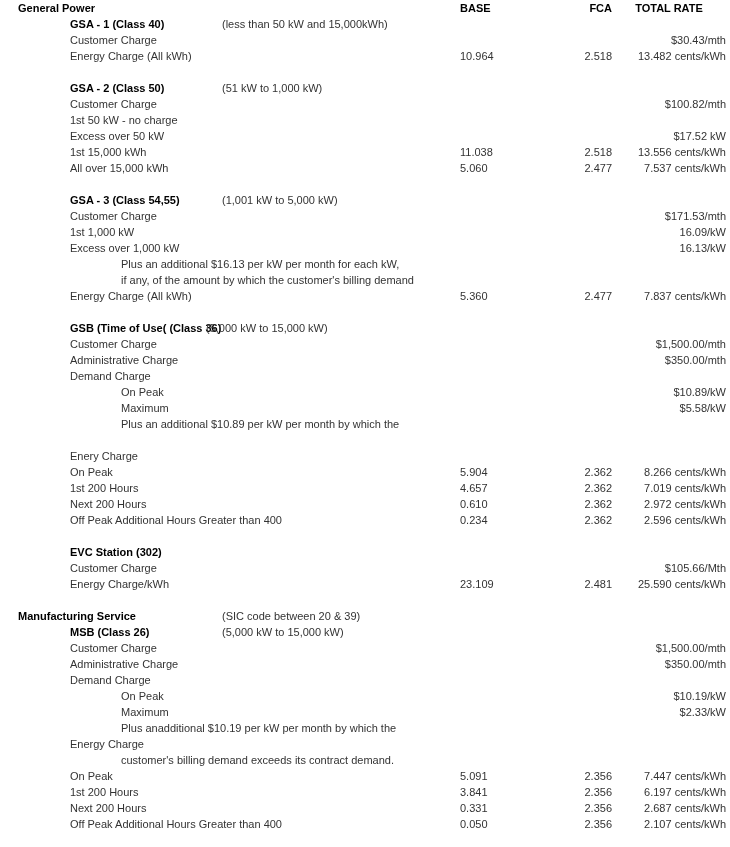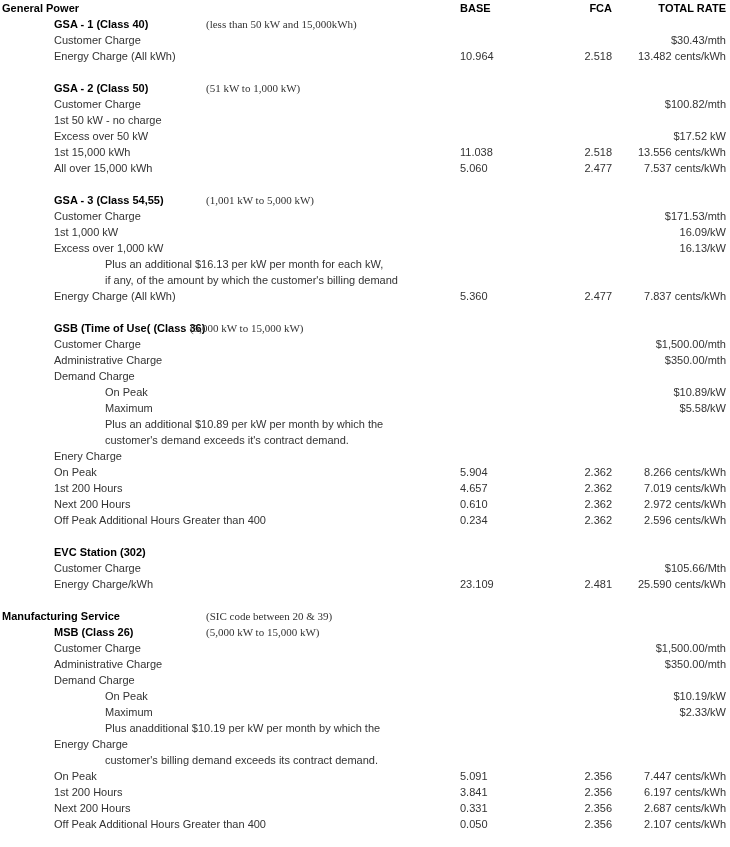--- a/index.html
+++ b/index.html
@@ -22,41 +22,41 @@
     line-height: 16px;
     white-space: nowrap;
     padding-right: 4px;
     box-sizing: border-box;
   }
   .cell { overflow: visible; }
   .cell.label {
     flex: 1 1 auto;
     position: relative;
     min-width: 0;
+    margin-left: 16px;
   }
   .cell.base  { width: 96px;  text-align: left; flex: 0 0 auto; }
   .cell.fca   { width: 56px;  text-align: right; flex: 0 0 auto; }
   .cell.total { width: 114px; text-align: right; flex: 0 0 auto; }
   .lbl { display: inline-block; }
   .indent0 .lbl { padding-left: 2px; }
   .indent1 .lbl { padding-left: 54px; }
   .indent2 .lbl { padding-left: 105px; }
   .row.bold .lbl { font-weight: 700; color: #000000; }
   .desc {
     position: absolute;
     left: 206px;
     top: 0;
     font-weight: 400;
     color: #333333;
-    font-family: Liberation Serif, serif;
   }
   .desc.tight { left: 190px; }
   .desc:empty { display: none; }
   .hdr { font-weight: 700; color: #000000; }
-  .cell.total.hdr { }
+  .cell.total.hdr { text-align: center; }
 </style>
 </head>
 <body>
 
 <div class="sheet">
 
   <div class="row header-row indent0 bold">
     <div class="cell label">
       <span class="lbl">General Power</span>
       
@@ -295,24 +295,20 @@
       <div class="row indent2">
     <div class="cell label">
       <span class="lbl">Plus an additional $10.89 per kW per month by which the</span>
       
     </div>
     <div class="cell base"></div>
     <div class="cell fca"></div>
     <div class="cell total"></div>
   </div>
       <div class="row indent2">
-    <div class="cell label">
-      <span class="lbl">customer's demand exceeds it's contract demand.</span>
-      
-    </div>
     <div class="cell base"></div>
     <div class="cell fca"></div>
     <div class="cell total"></div>
   </div>
       <div class="row indent1">
     <div class="cell label">
       <span class="lbl">Enery Charge</span>
       
     </div>
     <div class="cell base"></div>

